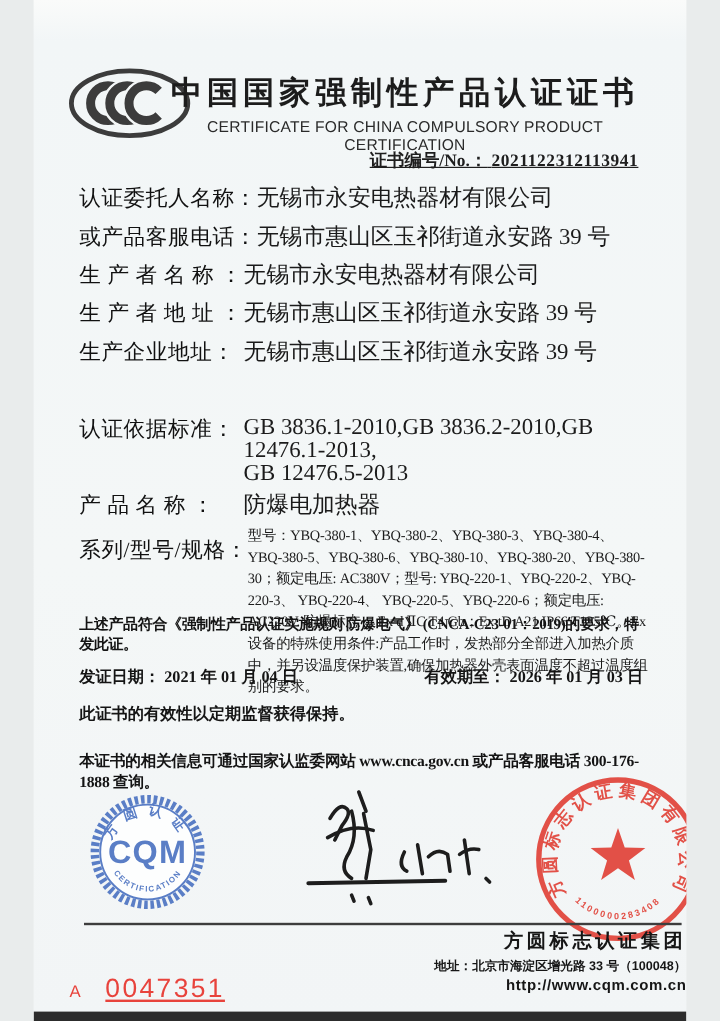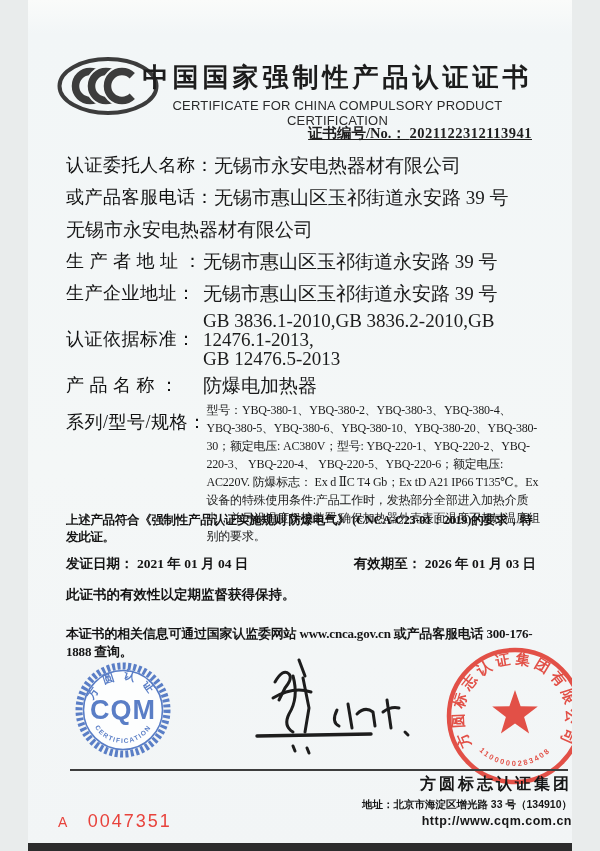--- a/index.html
+++ b/index.html
@@ -26,21 +26,21 @@
   .fields{position:absolute;left:38px;right:30px;top:156px;}
   .frow{display:flex;align-items:flex-start;margin-bottom:13px;}
   .frow.m8{margin-bottom:8px;}
   .frow.m6{margin-bottom:6px;}
   .frow.centered{align-items:center;}
   .lbl{
     flex:0 0 137px;font-size:18px;font-weight:400;color:#111;
     line-height:19px;letter-spacing:0.5px;white-space:nowrap;
   }
   .val{flex:1;font-size:19px;line-height:19px;color:#1b1b1b;}
-  .val.pre{white-space:pre-line;}
+  .val.pre{white-space:pre-line;margin-top:36px;}
   .val.para{font-size:12px;line-height:18px;letter-spacing:-0.2px;}
   .lbl.pt{padding-top:12px;}
   .bottom-block{position:absolute;left:38px;right:30px;top:512px;}
   .statement{font-size:12.5px;font-weight:700;letter-spacing:-0.3px;color:#141414;}
   .dates{display:flex;justify-content:space-between;margin-top:9px;padding-right:6px;
          font-size:13.5px;font-weight:700;color:#141414;}
   .validity{margin-top:13px;font-size:13.5px;font-weight:700;color:#141414;}
   .query{margin-top:21px;font-size:13px;font-weight:700;color:#141414;letter-spacing:-0.2px;}
   .cqm{position:absolute;left:45px;top:660px;}
   .sig{position:absolute;left:225px;top:648px;}
@@ -48,21 +48,21 @@
   .rule{position:absolute;left:42px;top:769px;width:498px;height:2px;background:#3d3d3d;}
   .footer{position:absolute;left:0;right:0;top:774px;text-align:right;color:#161616;}
   .org{font-size:16px;font-weight:700;letter-spacing:3px;}
   .addr{font-size:10.5px;font-weight:700;margin-top:3px;font-family:"Liberation Sans","DejaVu Sans",sans-serif;}
   .web{font-size:12.5px;font-weight:700;margin-top:2px;font-family:"Liberation Sans","DejaVu Sans",sans-serif;letter-spacing:0.5px;}
   .serial{
     position:absolute;left:30px;top:811px;color:#e8433c;
     font-family:"Liberation Sans","DejaVu Sans",sans-serif;
   }
   .serial .pfx{font-size:14px;margin-right:16px;}
-  .serial .n{font-size:18px;letter-spacing:2px;}
+  .serial .n{font-size:22px;letter-spacing:2px;text-decoration:underline;}
   .scan-edge{position:absolute;left:0;right:0;bottom:0;height:8px;background:#2c2c2c;}
 </style>
 </head>
 <body>
 
 <div class="page">
 
   <svg class="ccc" width="104" height="60" viewBox="0 0 104 60">
     <ellipse cx="52" cy="30" rx="48.5" ry="27" fill="none" stroke="#3c3c3c" stroke-width="4"></ellipse>
     <path d="M 44.25 19.75 A 14.5 14.5 0 1 0 44.25 40.25" fill="none" stroke="#3c3c3c" stroke-width="7.5"></path>
@@ -82,20 +82,21 @@
   <div class="fields">
     <div class="frow">
       <span class="lbl">认证委托人名称：</span>
       <span class="val">无锡市永安电热器材有限公司</span>
     </div>
     <div class="frow">
       <span class="lbl">或产品客服电话：</span>
       <span class="val">无锡市惠山区玉祁街道永安路 39 号</span>
     </div>
     <div class="frow">
+      <span class="lbl">生 产 者 名 称 ：</span>
       <span class="val">无锡市永安电热器材有限公司</span>
     </div>
     <div class="frow">
       <span class="lbl">生 产 者 地 址 ：</span>
       <span class="val">无锡市惠山区玉祁街道永安路 39 号</span>
     </div>
     <div class="frow m8">
       <span class="lbl">生产企业地址：</span>
       <span class="val">无锡市惠山区玉祁街道永安路 39 号</span>
     </div>
@@ -179,21 +180,21 @@
       <text font-size="7.5" font-weight="700" fill="#e03a2f" letter-spacing="2" text-anchor="middle" font-family="Liberation Sans, DejaVu Sans, sans-serif">
         <textPath href="#stampNum" startOffset="50%">1100000283408</textPath>
       </text>
     </g>
   </svg>
 
   <div class="rule"></div>
 
   <div class="footer">
     <div class="org">方圆标志认证集团</div>
-    <div class="addr">地址：北京市海淀区增光路 33 号（134910）</div>
+    <div class="addr">地址：北京市海淀区增光路 33 号（100048）</div>
     <div class="web">http://www.cqm.com.cn</div>
   </div>
 
   <div class="serial">
     <span class="pfx">A</span>
     <span class="n">0047351</span>
   </div>
 
   <div class="scan-edge"></div>
 </div>

